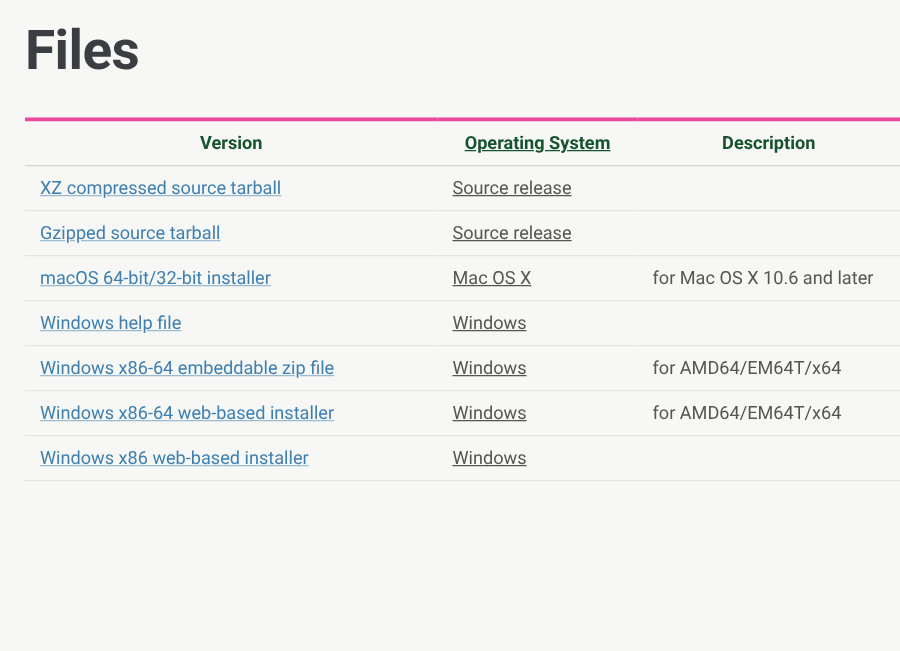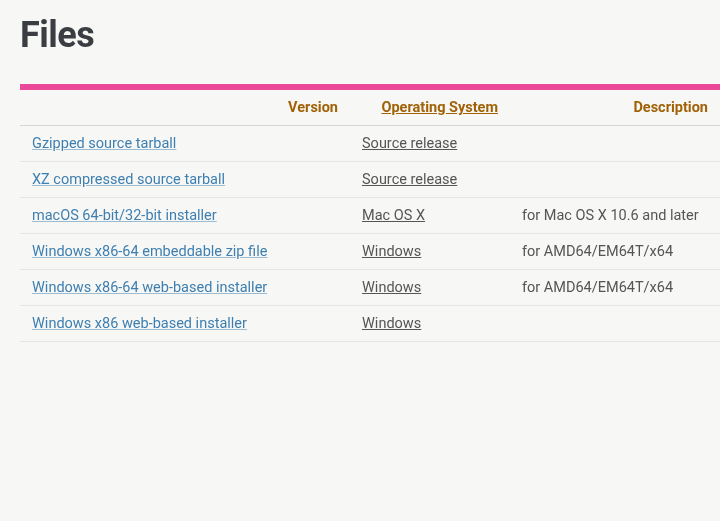--- a/index.html
+++ b/index.html
@@ -8,39 +8,39 @@
       box-sizing: border-box;
     }
     body {
       font-family: -apple-system, BlinkMacSystemFont, "Segoe UI", Roboto, "Helvetica Neue", Arial, sans-serif;
       background: #f7f7f5;
       width: 720px;
       padding: 14px 0 30px 0;
       color: #3b3b3b;
     }
     .heading {
-      font-size: 36px;
+      font-size: 44px;
       font-weight: 700;
       color: #3a3d41;
       margin: 0 0 28px 20px;
       letter-spacing: -0.5px;
     }
     .files-table {
       border-collapse: collapse;
       width: calc(100% - 20px);
       margin-left: 20px;
       font-size: 14.5px;
     }
     .files-table th {
-      text-align: right;
+      text-align: center;
       font-weight: 700;
-      color: #a16207;
+      color: #14532d;
       padding: 9px 12px;
       border-bottom: 1px solid #d6d6d2;
-      border-top: 6px solid #ec4899;
+      border-top: 3px solid #ec4899;
       background: #f7f7f5;
     }
     .files-table td {
       padding: 9px 12px;
       border-bottom: 1px solid #e4e4e0;
       color: #555;
       vertical-align: middle;
     }
     .files-table th:first-child,
     .files-table td:first-child {
@@ -73,33 +73,38 @@
 <table class="files-table">
   <thead>
     <tr>
       <th>Version</th>
       <th>Operating System</th>
       <th>Description</th>
     </tr>
   </thead>
   <tbody id="files-body">
   <tr>
-        <td><span class="dl-link">Gzipped source tarball</span></td>
+        <td><span class="dl-link">XZ compressed source tarball</span></td>
         <td>Source release</td>
         <td></td>
       </tr>
       <tr>
-        <td><span class="dl-link">XZ compressed source tarball</span></td>
+        <td><span class="dl-link">Gzipped source tarball</span></td>
         <td>Source release</td>
         <td></td>
       </tr>
       <tr>
         <td><span class="dl-link">macOS 64-bit/32-bit installer</span></td>
         <td>Mac OS X</td>
         <td>for Mac OS X 10.6 and later</td>
+      </tr>
+      <tr>
+        <td><span class="dl-link">Windows help file</span></td>
+        <td>Windows</td>
+        <td></td>
       </tr>
       <tr>
         <td><span class="dl-link">Windows x86-64 embeddable zip file</span></td>
         <td>Windows</td>
         <td>for AMD64/EM64T/x64</td>
       </tr>
       <tr>
         <td><span class="dl-link">Windows x86-64 web-based installer</span></td>
         <td>Windows</td>
         <td>for AMD64/EM64T/x64</td>

